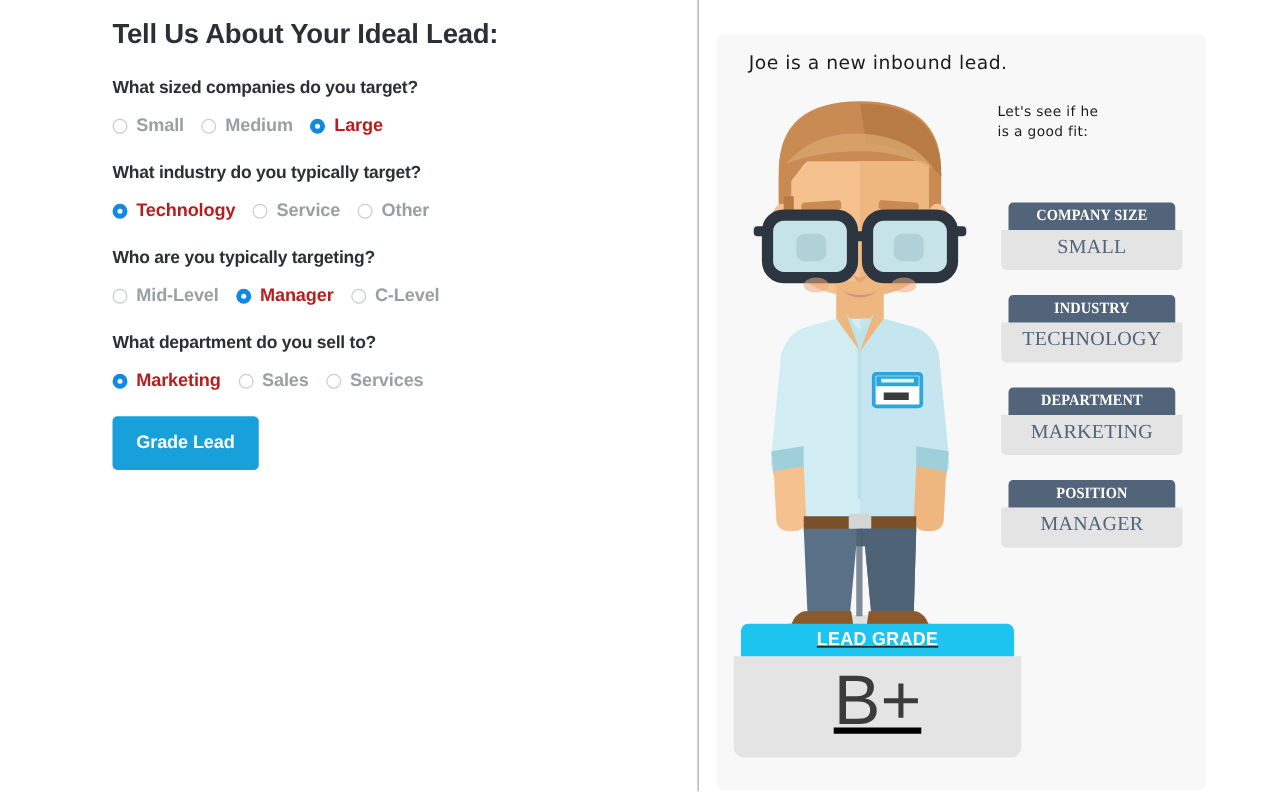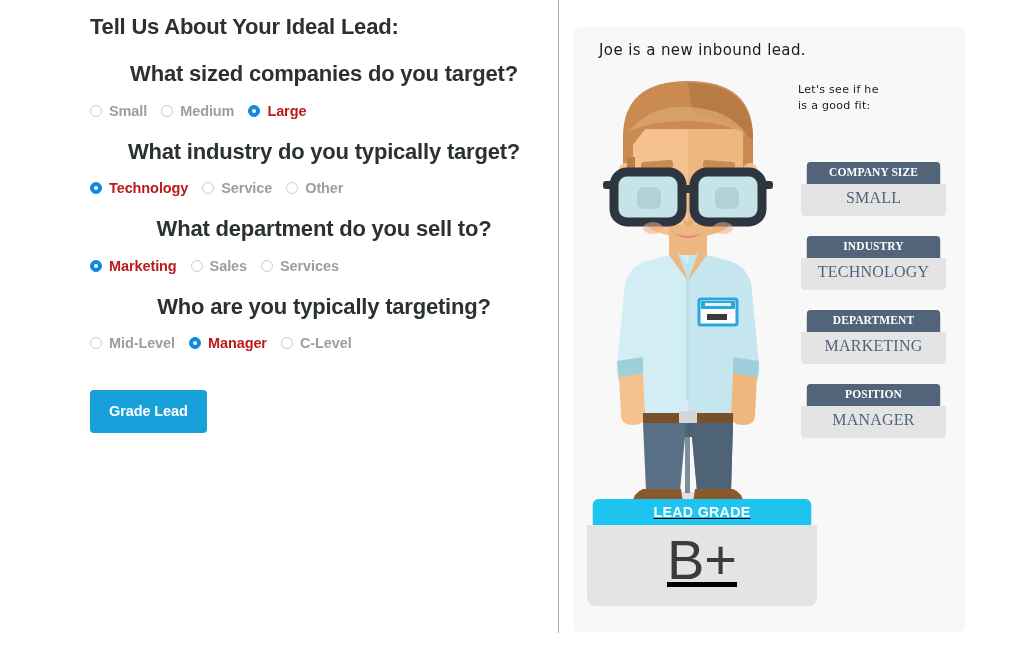--- a/index.html
+++ b/index.html
@@ -29,27 +29,26 @@
     font-weight: bold;
     color: #2b3033;
     letter-spacing: -0.2px;
     margin: 0 0 21px 0;
     line-height: 1.2;
   }
 
   .question-block { margin-bottom: 20px; }
 
   .question-label {
-    font-size: 22px;
+    font-size: 14px;
     font-weight: bold;
     color: #2b3033;
     letter-spacing: -0.2px;
     margin: 0 0 15px 0;
     line-height: 1.2;
-    text-align: center;
   }
 
   .radio-row {
     display: flex;
     align-items: center;
   }
 
   .radio-option {
     display: flex;
     align-items: center;
@@ -85,21 +84,20 @@
   .radio-text {
     font-size: 14.5px;
     font-weight: bold;
     color: #9a9fa2;
     letter-spacing: -0.1px;
     white-space: nowrap;
   }
   .radio-option.selected .radio-text { color: #b91c1c; }
 
   #grade-lead-button {
-    margin-top: 19px;
     display: inline-block;
     background: #18a0da;
     color: #ffffff;
     font-size: 14.5px;
     font-weight: bold;
     border: none;
     border-radius: 4px;
     padding: 13px 19px 14px 19px;
     letter-spacing: -0.1px;
     cursor: pointer;
@@ -250,52 +248,52 @@
       </label>
       <label class="radio-option">
         <span class="radio-mark"></span>
         <span class="radio-text">Other</span>
       </label>
     </div>
   </div>
 
   
   <div class="question-block">
+    <div class="question-label">Who are you typically targeting?</div>
+    <div class="radio-row">
+      <label class="radio-option">
+        <span class="radio-mark"></span>
+        <span class="radio-text">Mid-Level</span>
+      </label>
+      <label class="radio-option selected">
+        <span class="radio-mark"></span>
+        <span class="radio-text">Manager</span>
+      </label>
+      <label class="radio-option">
+        <span class="radio-mark"></span>
+        <span class="radio-text">C-Level</span>
+      </label>
+    </div>
+  </div>
+
+  
+  <div class="question-block">
     <div class="question-label">What department do you sell to?</div>
     <div class="radio-row">
       <label class="radio-option selected">
         <span class="radio-mark"></span>
         <span class="radio-text">Marketing</span>
       </label>
       <label class="radio-option">
         <span class="radio-mark"></span>
         <span class="radio-text">Sales</span>
       </label>
       <label class="radio-option">
         <span class="radio-mark"></span>
         <span class="radio-text">Services</span>
-      </label>
-    </div>
-  </div>
-
-  
-  <div class="question-block">
-    <div class="question-label">Who are you typically targeting?</div>
-    <div class="radio-row">
-      <label class="radio-option">
-        <span class="radio-mark"></span>
-        <span class="radio-text">Mid-Level</span>
-      </label>
-      <label class="radio-option selected">
-        <span class="radio-mark"></span>
-        <span class="radio-text">Manager</span>
-      </label>
-      <label class="radio-option">
-        <span class="radio-mark"></span>
-        <span class="radio-text">C-Level</span>
       </label>
     </div>
   </div>
 
   <button id="grade-lead-button">Grade Lead</button>
 </div>
 
 <div id="vertical-divider"></div>
 
 <div id="result-panel">

